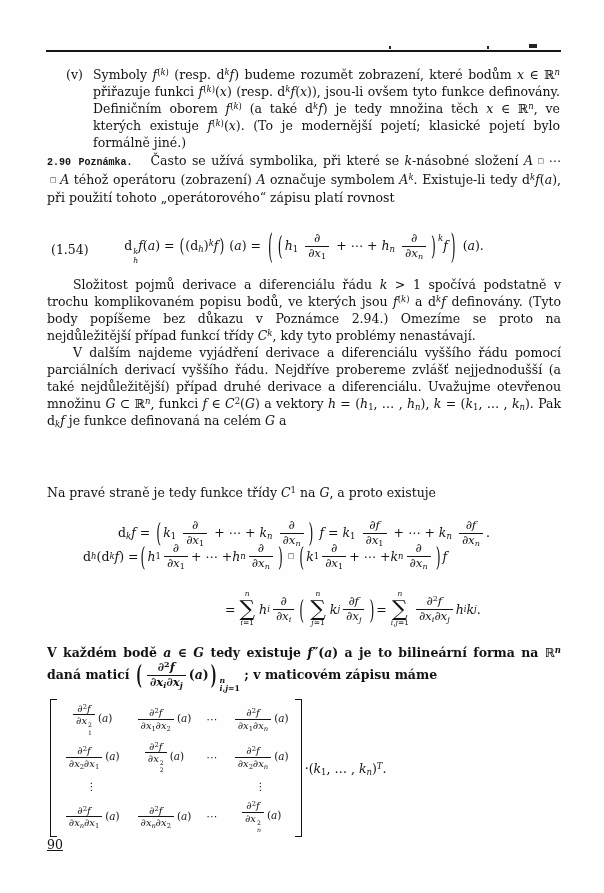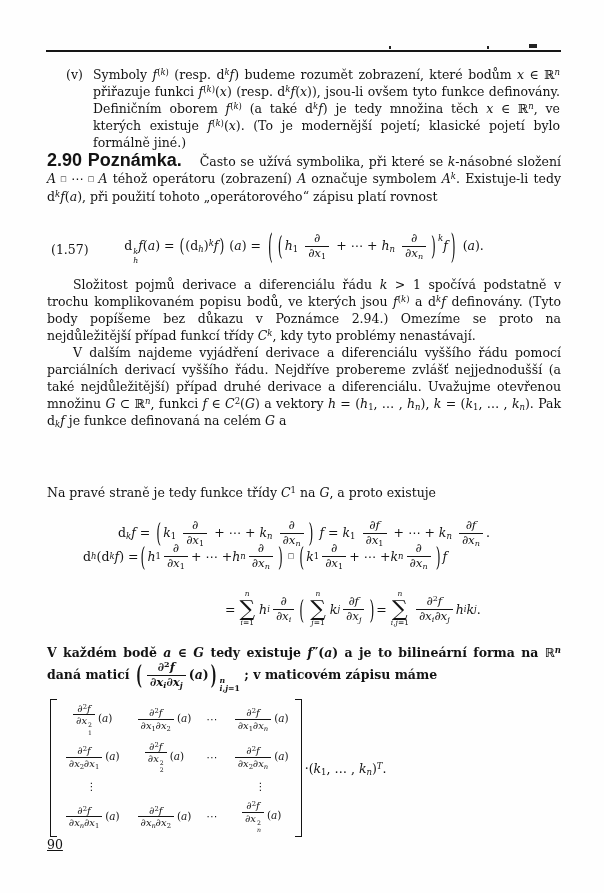--- a/index.html
+++ b/index.html
@@ -21,22 +21,22 @@
   i{font-style:italic;}
   sup,sub{font-size:0.68em;line-height:0;}
   sup{vertical-align:0.45em;}
   sub{vertical-align:-0.25em;}
   .hi{font-size:0.68em;vertical-align:1.05em;line-height:0;}
   
   #rule{left:46px;top:50px;width:515px;height:2px;background:#161616;}
   .speck{background:#222;}
   
   .rheading{
-    font-family:Liberation Sans, sans-serif;
-    font-weight:bold;font-size:18px;
+    font-family:Liberation Mono, monospace;
+    font-weight:bold;font-size:10px;
     margin-right:18px;
   }
   
   .eqrow{display:flex;align-items:center;justify-content:center;position:relative;}
   .eqtag{position:absolute;left:4px;top:50%;transform:translateY(-50%);}
   .eqbody{text-align:center;}
   
   .frac{display:inline-flex;flex-direction:column;align-items:center;
         vertical-align:middle;margin:0 3px;line-height:1.15;font-size:0.95em;}
   .frac .num{padding:0 3px;}
@@ -84,21 +84,21 @@
     <p class="just" style="flex:1;">Symboly <i>f</i><sup>(<i>k</i>)</sup> (resp. d<sup><i>k</i></sup><i>f</i>) budeme rozumět zobrazení, které bodům <i>x</i> ∈ ℝ<sup><i>n</i></sup> přiřazuje funkci <i>f</i><sup>(<i>k</i>)</sup>(<i>x</i>) (resp. d<sup><i>k</i></sup><i>f</i>(<i>x</i>)), jsou-li ovšem tyto funkce definovány. Definičním oborem <i>f</i><sup>(<i>k</i>)</sup> (a také d<sup><i>k</i></sup><i>f</i>) je tedy množina těch <i>x</i> ∈ ℝ<sup><i>n</i></sup>, ve kterých existuje <i>f</i><sup>(<i>k</i>)</sup>(<i>x</i>). (To je modernější pojetí; klasické pojetí bylo formálně jiné.)</p>
   </div>
 
   <div class="abs" style="left:47px;top:152px;width:514px;">
     <p class="just">
       <b class="rheading">2.90 Poznámka.</b><span>Často se užívá symbolika, při které se <i>k</i>-násobné složení <i>A</i><span class="sq">□</span>⋯<span class="sq">□</span><i>A</i> téhož operátoru (zobrazení) <i>A</i> označuje symbolem <i>A</i><sup><i>k</i></sup>. Existuje-li tedy d<sup><i>k</i></sup><i>f</i>(<i>a</i>), při použití tohoto „operátorového“ zápisu platí rovnost</span>
     </p>
   </div>
 
   <div class="abs eqrow" style="left:47px;top:218px;width:514px;height:62px;">
-    <span class="eqtag">(1.57)</span>
+    <span class="eqtag">(1.54)</span>
     <span class="eqbody">d<span class="ss">
           <span><i>k</i></span>
           <span><i>h</i></span>
         </span><i>f</i>(<i>a</i>) = <span class="p1">(</span>(d<sub><i>h</i></sub>)<sup><i>k</i></sup><i>f</i><span class="p1">)</span> (<i>a</i>) = <span class="p3">(</span><span class="p2">(</span><i>h</i><sub>1</sub> <span class="frac">
           <span class="num">∂</span>
           <span class="den">∂<i>x</i><sub>1</sub></span>
         </span> + ⋯ + <i>h</i><sub><i>n</i></sub> <span class="frac">
           <span class="num">∂</span>
           <span class="den">∂<i>x</i><sub><i>n</i></sub></span>
         </span><span class="p2">)</span><sup class="hi"><i>k</i></sup><i>f</i><span class="p3">)</span> (<i>a</i>).</span>

